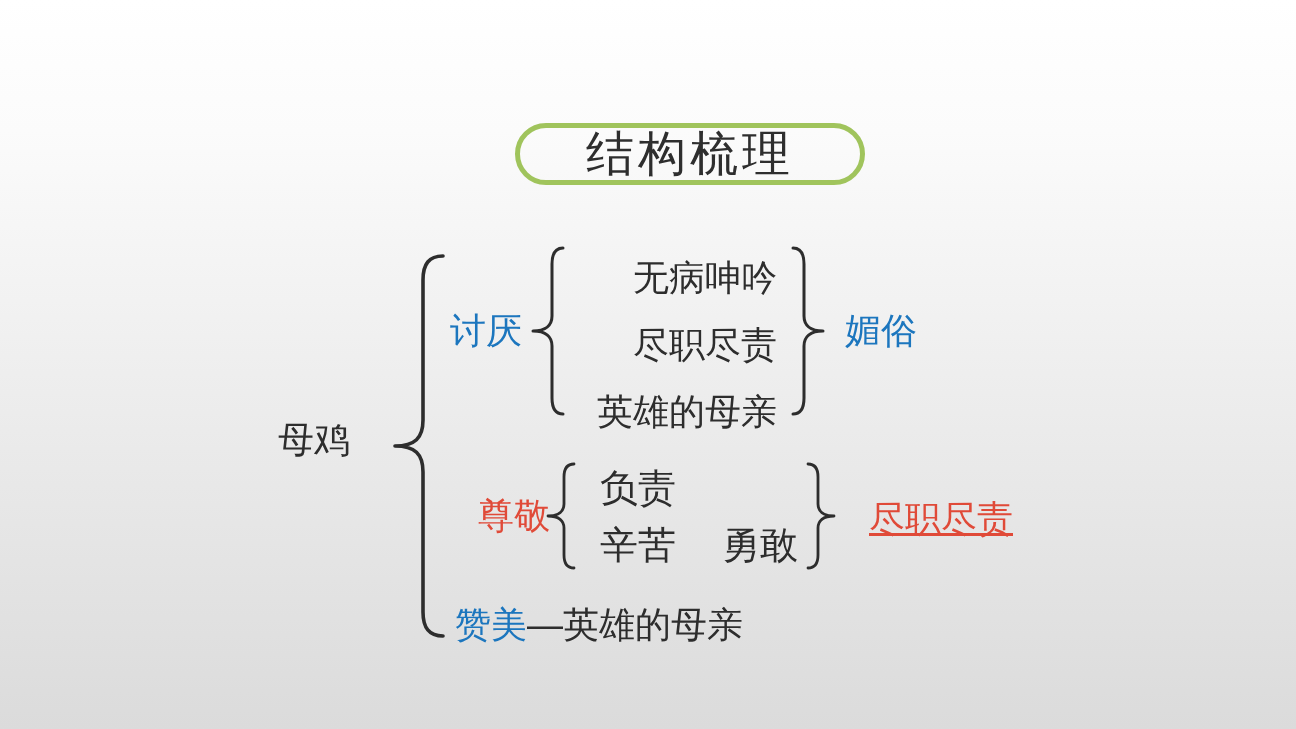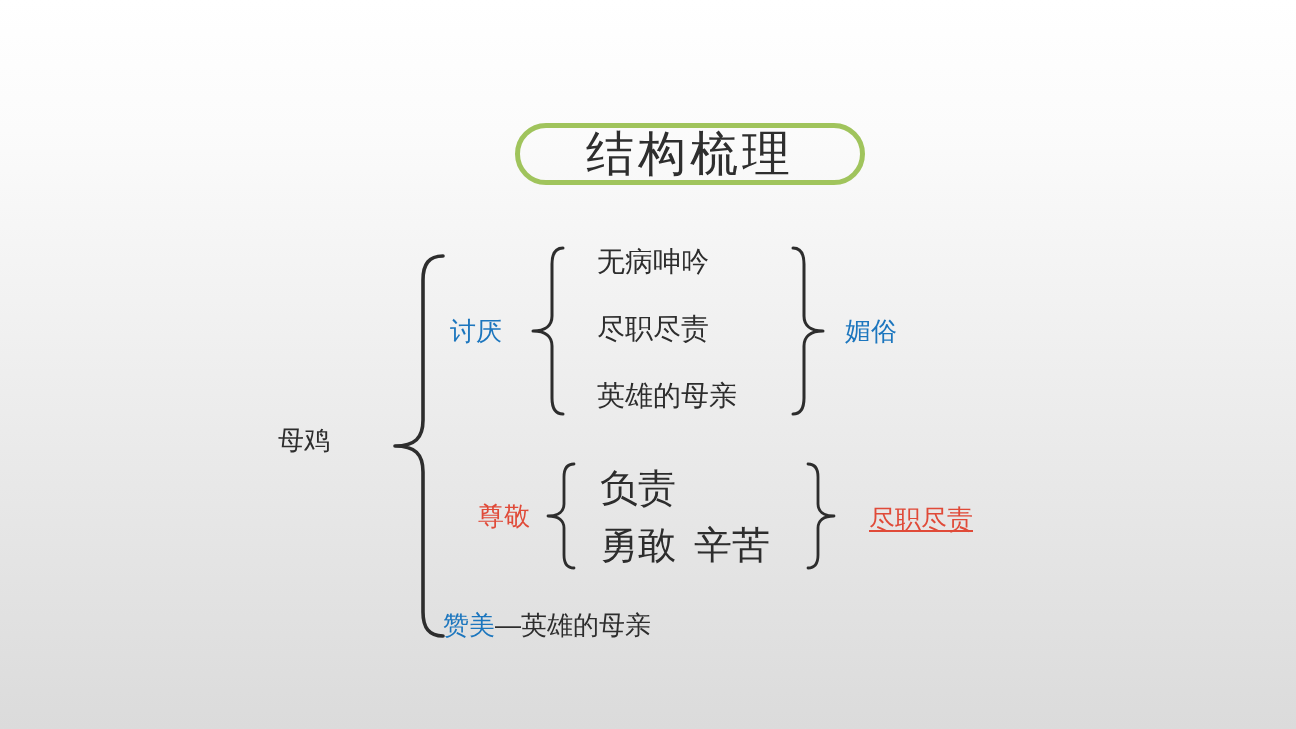--- a/index.html
+++ b/index.html
@@ -13,27 +13,27 @@
     position:relative;width:1296px;height:729px;
     background:linear-gradient(180deg,var(--bg-top) 0%,#fbfbfb 18%,var(--bg-bottom) 100%);
   }
   .abs{position:absolute;}
   .title-pill{
     left:515px;top:115px;width:350px;height:62px;
     border:5px solid var(--green);border-radius:44px;
     display:flex;align-items:center;justify-content:center;margin-top:8px;
   }
   .title-text{font-size:48px;letter-spacing:4px;color:#2e2e2e;}
-  .t{font-size:26px;line-height:38px;white-space:nowrap;}
+  .t{font-size:36px;line-height:38px;white-space:nowrap;}
   .blue{color:var(--blue);}
   .red{color:var(--red);}
   .dark{color:var(--dark);}
-  .items-col{left:597px;top:228px;font-size:28px;line-height:67px;white-space:nowrap;}
+  .items-col{left:597px;top:244px;font-size:36px;line-height:67px;white-space:nowrap;text-align:right;}
   .grid-rows{left:600px;top:460px;font-size:38px;line-height:57px;}
-  .grid-row{display:flex;gap:18px;white-space:nowrap;}
+  .grid-row{display:flex;gap:46px;white-space:nowrap;}
   svg.brace{display:block;overflow:visible;}
   svg.brace path{fill:none;stroke:var(--dark);stroke-linecap:round;stroke-linejoin:round;}
 </style>
 </head>
 <body>
 
 <div class="slide">
 
   <div class="abs title-pill">
     <span class="title-text">结构梳理</span>
@@ -67,28 +67,28 @@
 
   <svg class="brace abs" style="left:546px;top:462px;" width="30" height="108" viewBox="0 0 30 108">
     <path d="M 28 2 C 21 2, 18 7, 18 15 L 18 42 C 18 49, 13 54, 2 54 C 13 54, 18 59, 18 66 L 18 93 C 18 101, 21 106, 28 106" stroke-width="2.8"></path>
   </svg>
 
   <div class="abs grid-rows dark">
     <div class="grid-row">
       <span>负责</span>
     </div>
     <div class="grid-row">
+      <span>辛苦</span>
       <span>勇敢</span>
-      <span>辛苦</span>
     </div>
   </div>
 
   <svg class="brace abs" style="left:806px;top:462px;" width="30" height="108" viewBox="0 0 30 108">
     <path d="M 2 2 C 9 2, 12 7, 12 15 L 12 42 C 12 49, 17 54, 28 54 C 17 54, 12 59, 12 66 L 12 93 C 12 101, 9 106, 2 106" stroke-width="2.8"></path>
   </svg>
 
   <div class="abs t red" style="left:869px;top:500px;text-decoration:underline;">尽职尽责</div>
 
-  <div class="abs t" style="left:443px;top:606px;">
+  <div class="abs t" style="left:455px;top:606px;">
     <span class="blue">赞美</span><span class="dark">—</span><span class="dark">英雄的母亲</span>
   </div>
 
 </div>
 
 </body></html>

